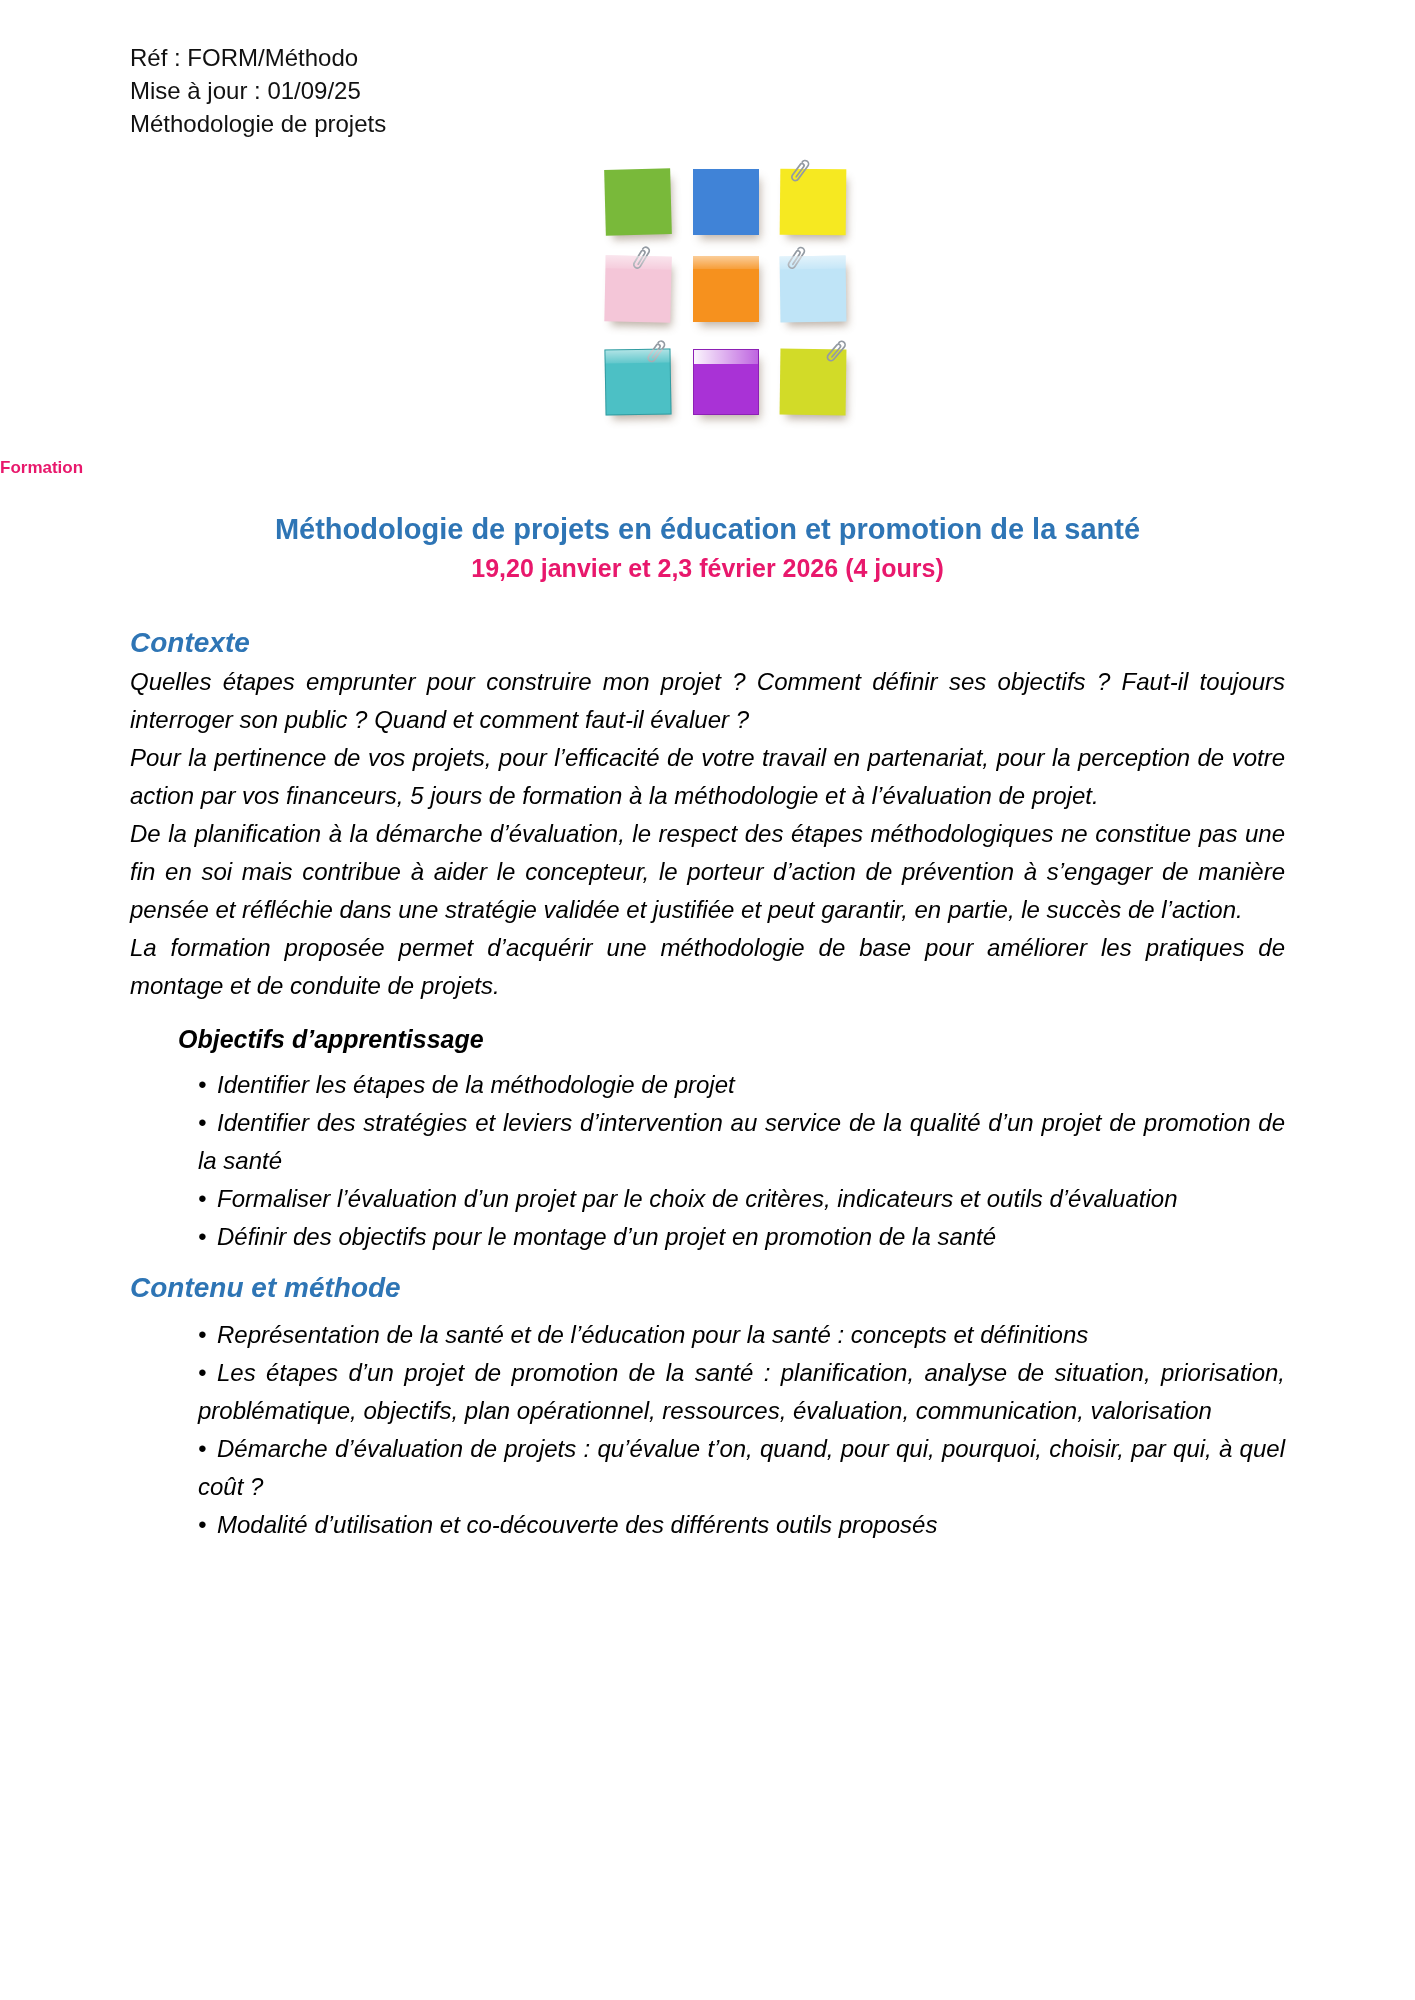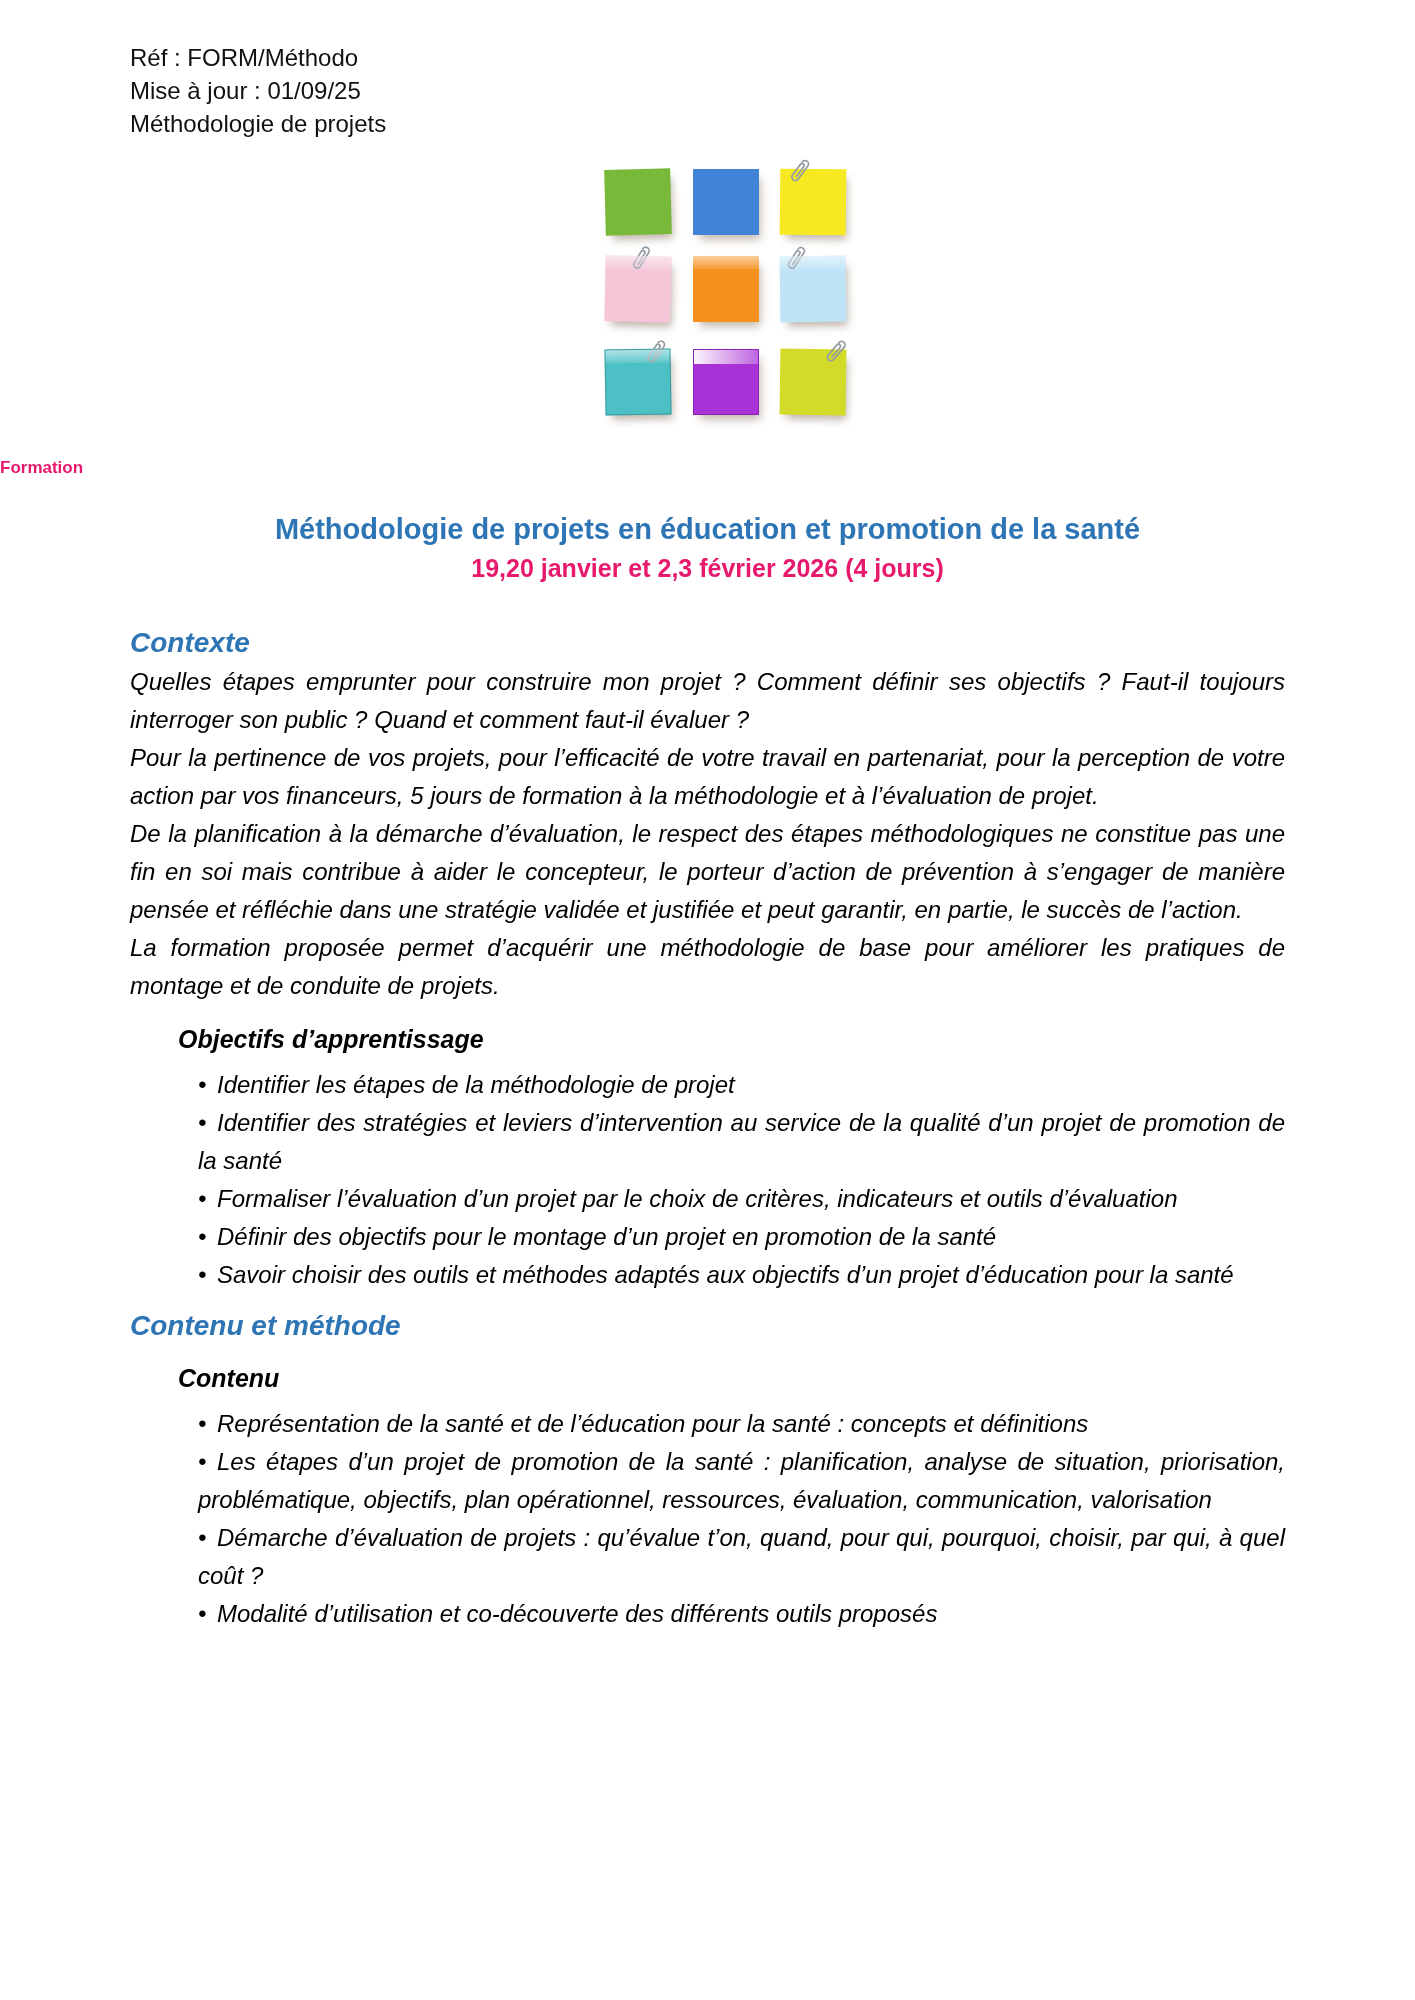--- a/index.html
+++ b/index.html
@@ -131,25 +131,23 @@
     <p class="body">Pour la pertinence de vos projets, pour l’efficacité de votre travail en partenariat, pour la perception de votre action par vos financeurs, 5 jours de formation à la méthodologie et à l’évaluation de projet.</p>
     <p class="body">De la planification à la démarche d’évaluation, le respect des étapes méthodologiques ne constitue pas une fin en soi mais contribue à aider le concepteur, le porteur d’action de prévention à s’engager de manière pensée et réfléchie dans une stratégie validée et justifiée et peut garantir, en partie, le succès de l’action.</p>
     <p class="body">La formation proposée permet d’acquérir une méthodologie de base pour améliorer les pratiques de montage et de conduite de projets.</p>
 
     <h3 class="sub-heading">Objectifs d’apprentissage</h3>
     <ul class="bullets">
       <li>Identifier les étapes de la méthodologie de projet</li>
       <li>Identifier des stratégies et leviers d’intervention au service de la qualité d’un projet de promotion de la santé</li>
       <li>Formaliser l’évaluation d’un projet par le choix de critères, indicateurs et outils d’évaluation</li>
       <li>Définir des objectifs pour le montage d’un projet en promotion de la santé</li>
-      <li>Savoir choisir des outils et méthodes adaptés aux objectifs d’un projet d’éducation pour la santé</li>
     </ul>
 
     <h2 class="section-heading mt-contenu">Contenu et méthode</h2>
-    <h3 class="sub-heading">Contenu</h3>
     <ul class="bullets">
       <li>Représentation de la santé et de l’éducation pour la santé : concepts et définitions</li>
       <li>Les étapes d’un projet de promotion de la santé : planification, analyse de situation, priorisation, problématique, objectifs, plan opérationnel, ressources, évaluation, communication, valorisation</li>
       <li>Démarche d’évaluation de projets : qu’évalue t’on, quand, pour qui, pourquoi, choisir, par qui, à quel coût ?</li>
       <li>Modalité d’utilisation et co-découverte des différents outils proposés</li>
     </ul>
 
   </div>
 </div>
 

